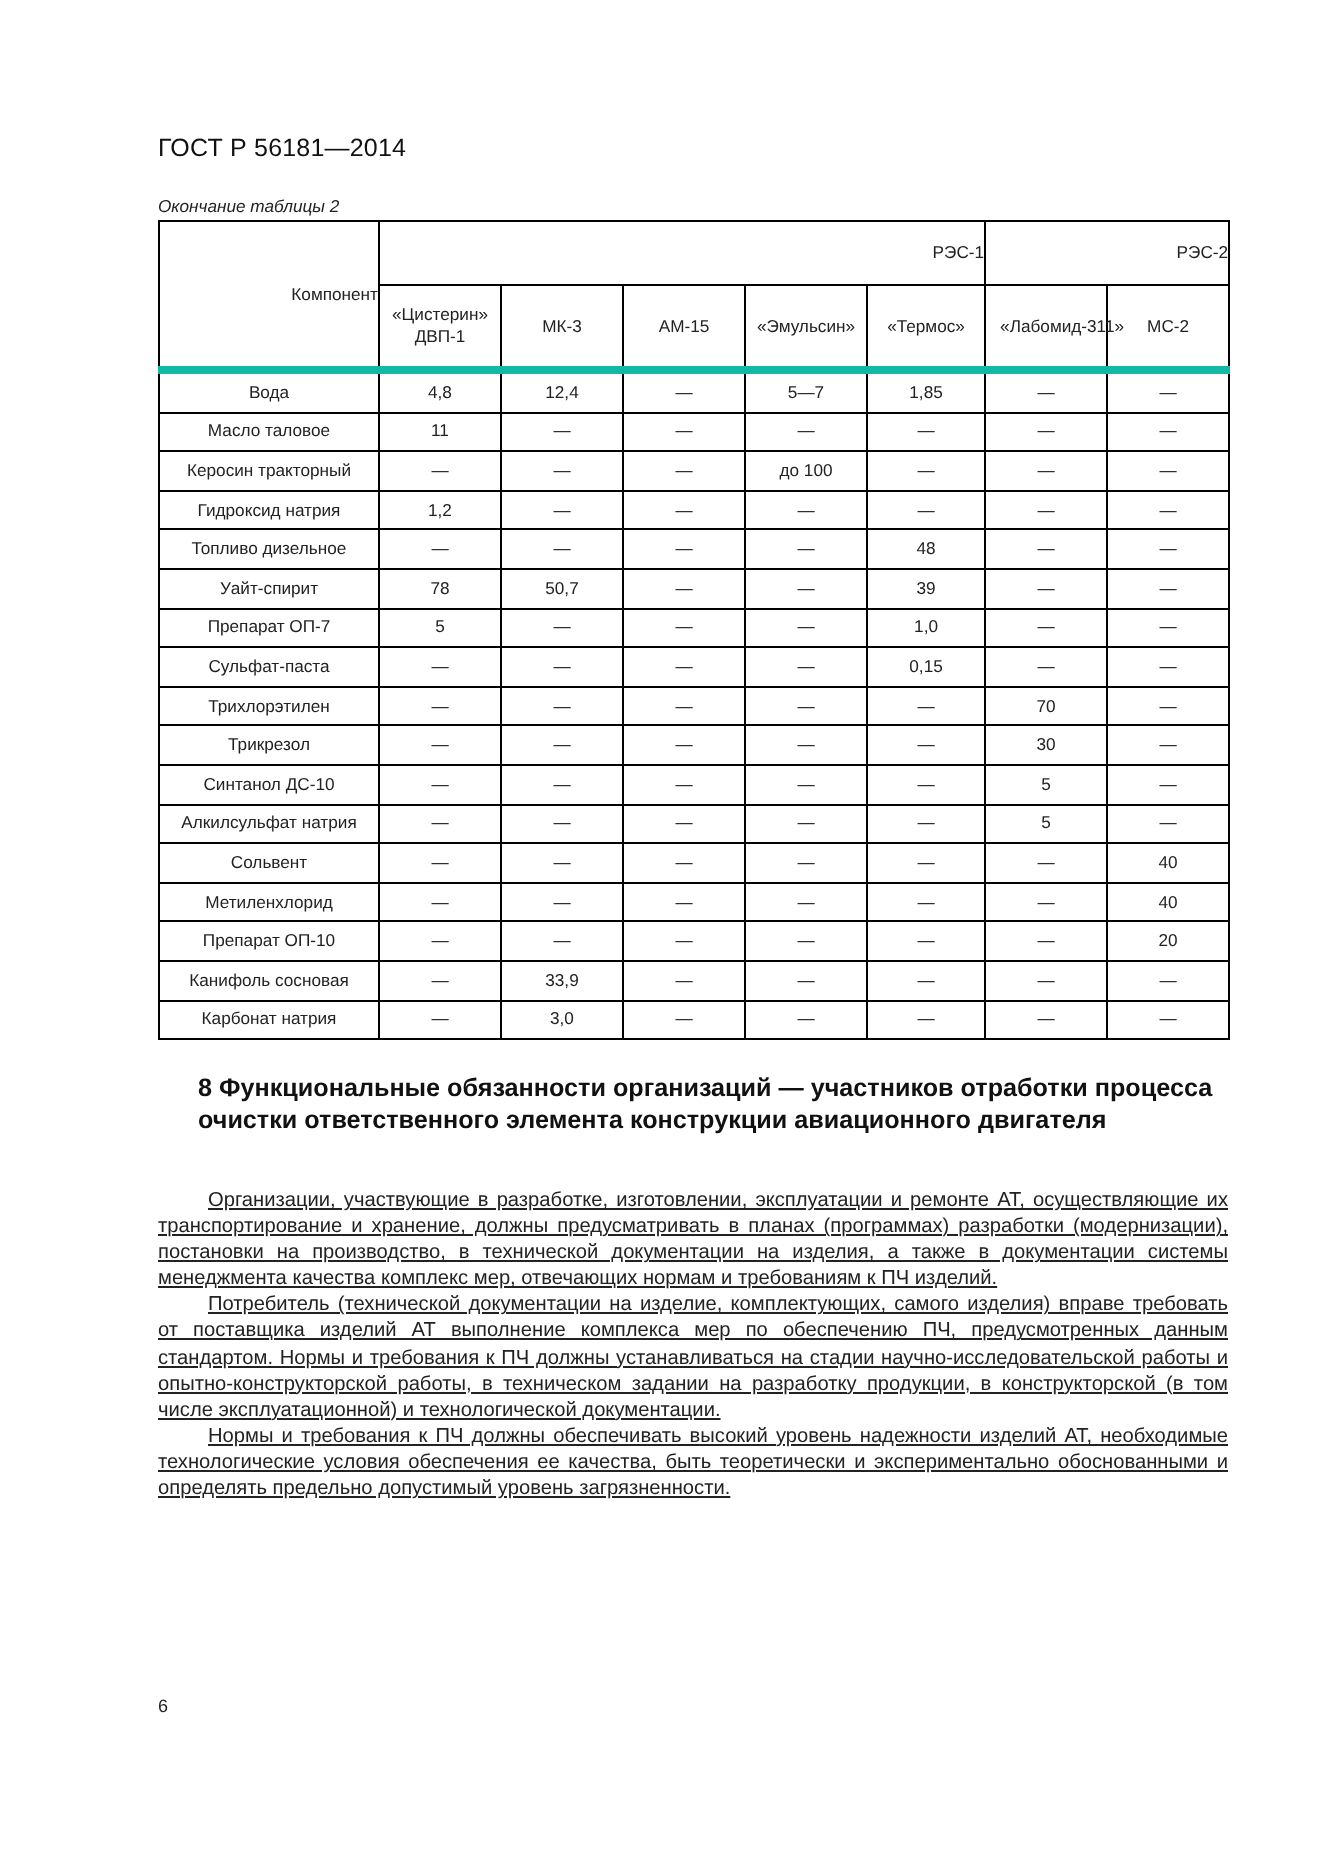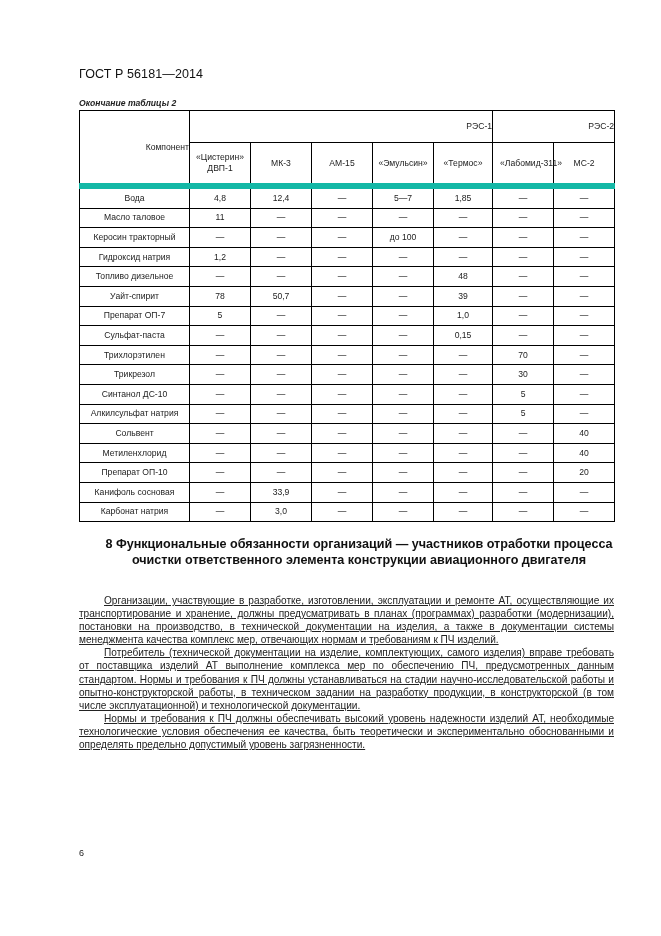--- a/index.html
+++ b/index.html
@@ -1,25 +1,25 @@
 <!DOCTYPE html>
 <html><head>
 <meta charset="utf-8">
 <style>
   html, body { margin: 0; padding: 0; background: #ffffff; }
   body { width: 661px; height: 936px; position: relative; overflow: hidden; font-family: "Liberation Sans", sans-serif; color: #111; }
   .doc-code { position: absolute; left: 79px; top: 67px; font-size: 12.5px; font-weight: normal; letter-spacing: 0.1px; }
-  .table-caption { position: absolute; left: 79px; top: 98px; font-size: 8.6px; font-style: italic; color: #222; font-weight: bold; }
+  .table-caption { position: absolute; left: 79px; top: 98px; font-size: 8.6px; font-style: italic; color: #222; }
   table.comp { position: absolute; left: 79px; top: 110px; border-collapse: collapse; width: 535px; table-layout: fixed; font-size: 8.6px; color: #222; }
   table.comp td, table.comp th { border: 1px solid #000; text-align: center; vertical-align: middle; padding: 0; font-weight: normal; line-height: 11px; }
   table.comp thead tr.h1 th { height: 31px; text-align: right; }
   table.comp thead tr.h2 th { height: 40px; }
-  table.comp thead tr.h2 th, table.comp thead th.comp-head { border-bottom: 6px solid #14b8a6; }
+  table.comp thead tr.h2 th, table.comp thead th.comp-head { border-bottom: 4px solid #14b8a6; }
   table.comp tbody td { height: 18.6px; }
-  .section-title { position: absolute; left: 99px; top: 536px; width: 520px; font-size: 12.6px; font-weight: bold; line-height: 16px; color: #111; text-align: center; }
+  .section-title { position: absolute; left: 99px; top: 536px; width: 520px; font-size: 12.6px; font-weight: bold; line-height: 16px; color: #111; }
   .body-text { position: absolute; left: 79px; top: 594px; width: 535px; font-size: 10.1px; line-height: 13.1px; color: #222; text-align: justify; text-decoration: underline; }
   .body-text p { margin: 0; text-indent: 25px; }
   .page-num { position: absolute; left: 79px; top: 848px; font-size: 9px; color: #222; }
 </style>
 </head>
 <body>
 
 <div class="doc-code">ГОСТ Р 56181—2014</div>
 <div class="table-caption">Окончание таблицы 2</div>
 

